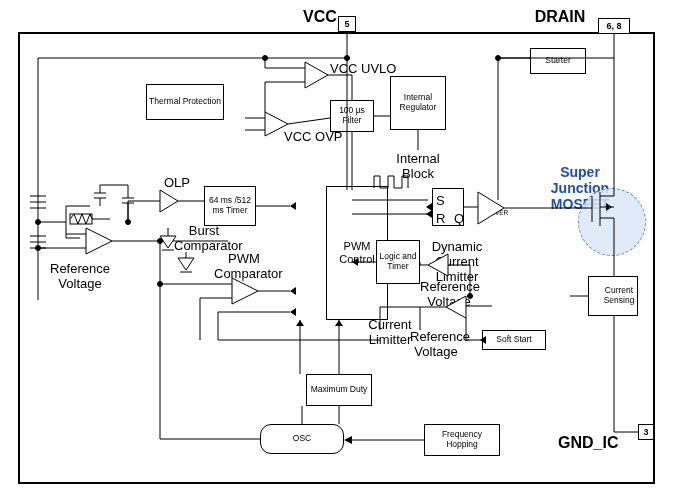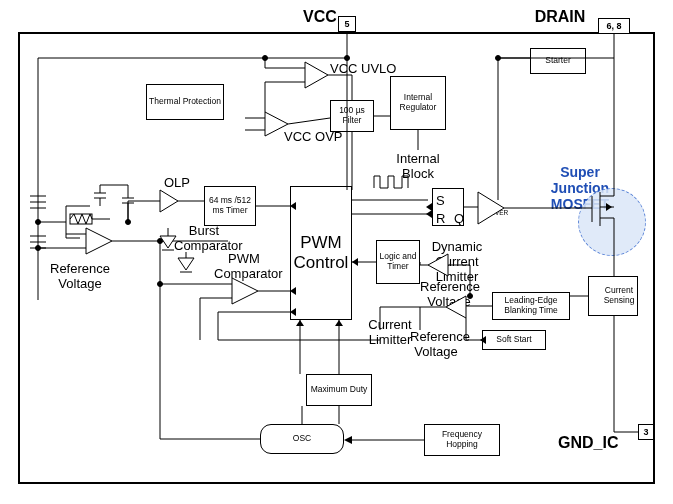--- a/index.html
+++ b/index.html
@@ -23,21 +23,21 @@
     background: #ffffff;
     display: flex;
     align-items: center;
     justify-content: center;
     text-align: center;
     font-size: 8.5px;
     line-height: 1.15;
     color: #000000;
     box-sizing: border-box;
   }
-  .blk.big { font-size: 17px; }
+  .blk.big { font-size: 11px; margin-left: 36px; }
   .blk.pin {
     font-weight: bold;
     font-size: 9px;
   }
   
   .txt {
     position: absolute;
     font-size: 13px;
     color: #000000;
     line-height: 1.15;
@@ -105,22 +105,20 @@
 Regulator</div>
   <div class="blk" style="left:530px; top:48px; width:56px; height:26px;">Starter</div>
   <div class="blk" style="left:204px; top:186px; width:52px; height:40px;">64 ms
 /512 ms
 Timer</div>
   <div class="blk big" style="left:290px; top:186px; width:62px; height:134px;">PWM
 Control</div>
   <div class="blk" style="left:376px; top:240px; width:44px; height:44px;">Logic
 and
 Timer</div>
-  <div class="blk" style="left:492px; top:292px; width:78px; height:28px;">Leading-Edge
-Blanking Time</div>
   <div class="blk" style="left:588px; top:276px; width:50px; height:40px;padding-left:12px;">Current
 Sensing</div>
   <div class="blk" style="left:482px; top:330px; width:64px; height:20px;">Soft Start</div>
   <div class="blk" style="left:306px; top:374px; width:66px; height:32px;">Maximum
 Duty</div>
   <div class="blk" style="left:260px; top:424px; width:84px; height:30px;border-radius:11px;">OSC</div>
   <div class="blk" style="left:424px; top:424px; width:76px; height:32px;">Frequency
 Hopping</div>
 
   <div class="txt left" style="left:330px; top:62px;">VCC UVLO</div>

